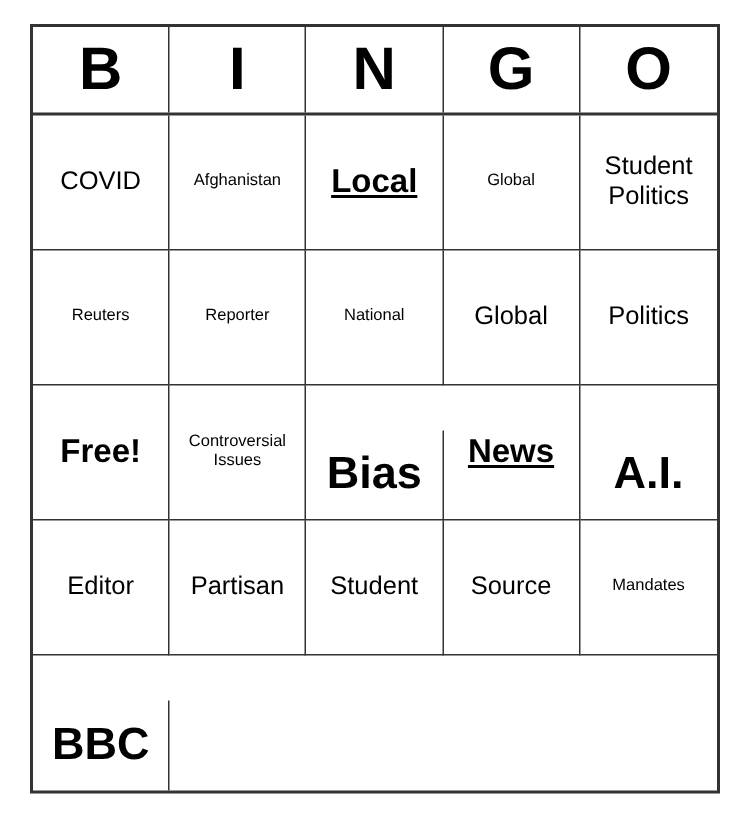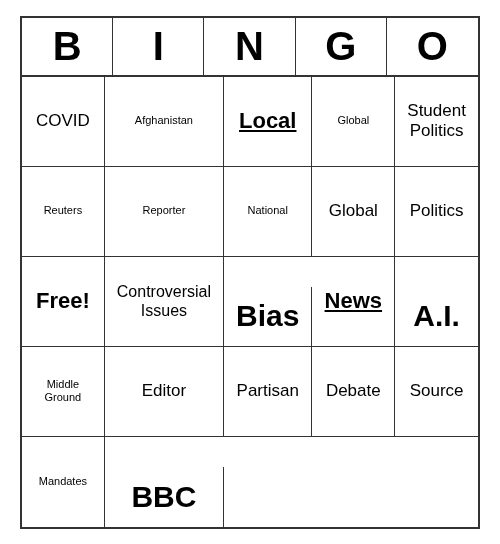--- a/index.html
+++ b/index.html
@@ -74,21 +74,21 @@
 
     .bingo-cell.medium-text {
       font-size: 17px;
     }
 
     .bingo-cell.small-text {
       font-size: 11px;
     }
 
     .bingo-cell.xsmall-text {
-      font-size: 16px;
+      font-size: 11px;
     }
 
     .bingo-cell.free {
       font-size: 22px;
       font-weight: bold;
     }
 
     .bingo-cell.xlarge-text {
       font-size: 30px;
       font-weight: bold;
@@ -115,21 +115,20 @@
       <div class="bingo-cell small-text">Reuters</div>
       <div class="bingo-cell small-text">Reporter</div>
       <div class="bingo-cell small-text">National</div>
       <div class="bingo-cell medium-text">Global</div>
       <div class="bingo-cell medium-text">Politics</div>
       <div class="bingo-cell free">Free!</div>
       <div class="bingo-cell xsmall-text">Controversial Issues</div>
       <div class="bingo-cell xlarge-text">Bias</div>
       <div class="bingo-cell large-text">News</div>
       <div class="bingo-cell xlarge-text">A.I.</div>
-      <div class="bingo-cell small-text">Middle Ground</div>
       <div class="bingo-cell medium-text">Editor</div>
       <div class="bingo-cell medium-text">Partisan</div>
-      <div class="bingo-cell medium-text">Debate</div>
+      <div class="bingo-cell medium-text">Student</div>
       <div class="bingo-cell medium-text">Source</div>
       <div class="bingo-cell small-text">Mandates</div>
       <div class="bingo-cell xlarge-text">BBC</div>
     </div>
 </div>
 
 </body></html>

